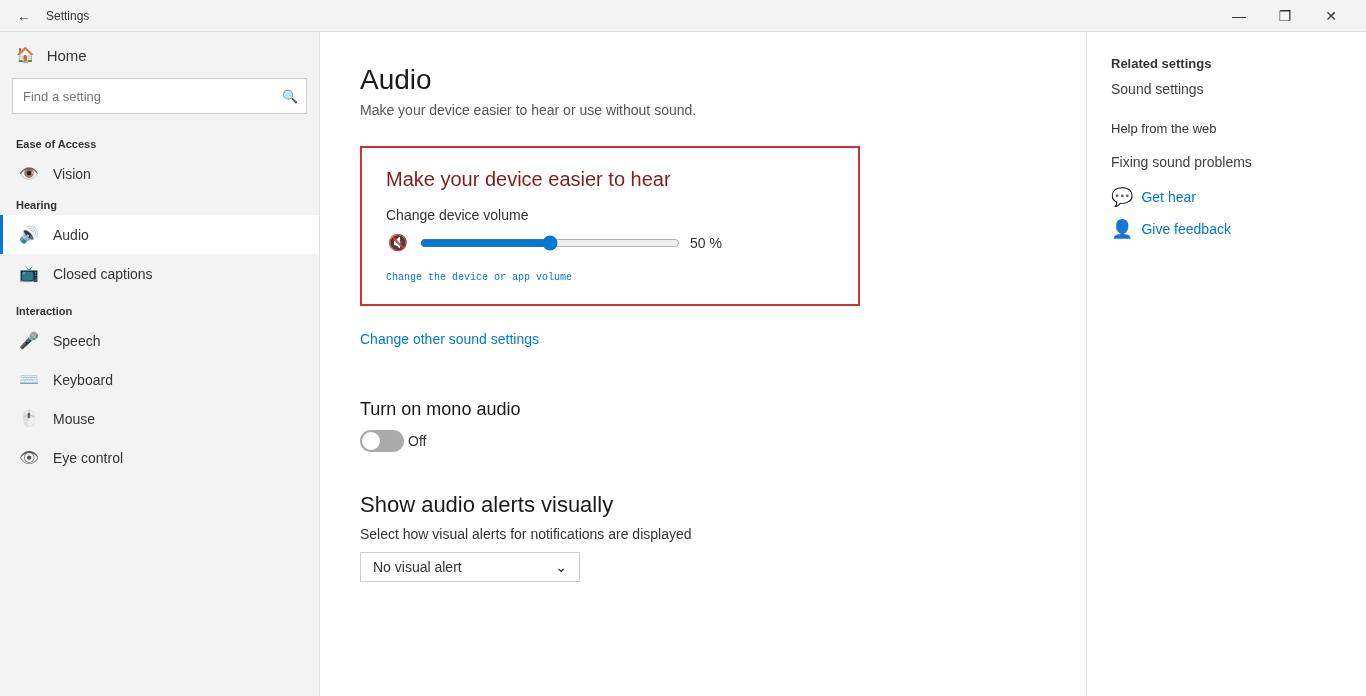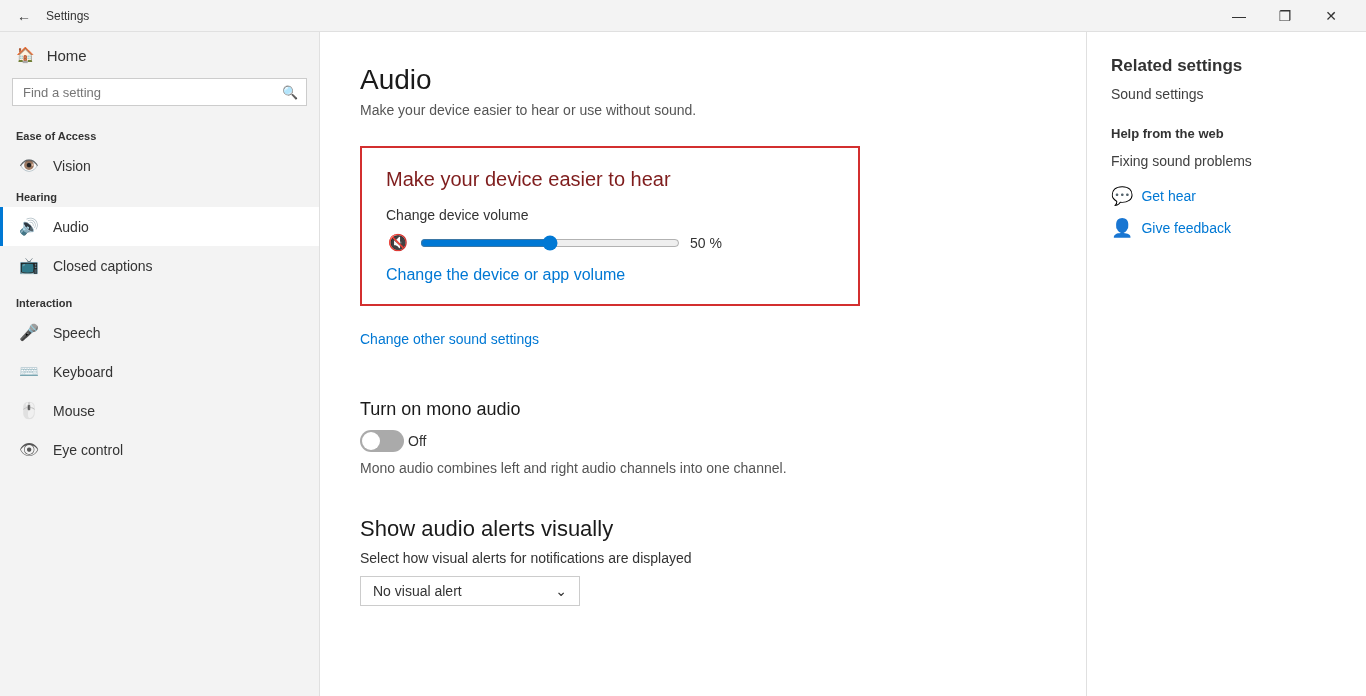--- a/index.html
+++ b/index.html
@@ -54,21 +54,21 @@
       cursor: pointer;
       gap: 12px;
       font-size: 15px; color: #333;
     }
     .sidebar-search {
       margin: 0 12px 12px 12px;
       position: relative;
     }
     .sidebar-search input {
       width: 100%;
-      height: 28px;
+      height: 36px;
       border: 1px solid #ccc;
       background: white;
       padding: 0 32px 0 10px;
       font-size: 13px;
       outline: none;
     }
     .search-icon-btn {
       position: absolute; right: 8px; top: 50%; transform: translateY(-50%);
       color: #555; font-size: 13px; cursor: pointer;
     }
@@ -130,21 +130,21 @@
       font-size: 16px; color: #333; width: 24px; text-align: center;
     }
     input[type=range] {
       width: 260px;
       accent-color: #0078d4;
     }
     .volume-value {
       font-size: 14px; color: #333; min-width: 42px;
     }
     .link-blue {
-      color: #0078d4; font-size: 16px; text-decoration: none; cursor: pointer;
+      color: #0078d4; font-size: 10px; text-decoration: none; cursor: pointer; font-family: Liberation Mono, monospace;
     }
 
     .change-sound-link {
       font-size: 14px; color: #0078d4; cursor: pointer; margin-bottom: 28px; display: inline-block;
     }
 
     .setting-section {
       margin-bottom: 40px;
     }
     .setting-title {
@@ -192,28 +192,28 @@
     
     .right-panel {
       width: 280px;
       background: white;
       padding: 24px 24px;
       border-left: 1px solid #e0e0e0;
       flex-shrink: 0;
       overflow-y: auto;
     }
     .related-title {
-      font-size: 17px; font-weight: 600; color: #333; margin-bottom: 10px;
+      font-size: 13px; font-weight: 600; color: #333; margin-bottom: 10px;
     }
     .related-link {
       font-size: 14px; color: #404040; cursor: pointer; display: block; margin-bottom: 6px;
     }
     .help-section { margin-top: 24px; }
     .help-title {
-      font-size: 13px; font-weight: 700; color: #333; margin-bottom: 12px;
+      font-size: 13px; font-weight: 400; color: #333; margin-bottom: 18px;
     }
     .help-item {
       display: flex; align-items: center; gap: 8px; margin-bottom: 10px;
     }
     .help-icon { font-size: 18px; color: #555; }
     .help-link {
       font-size: 14px; color: #0078d4; cursor: pointer;
     }
 
     
@@ -310,21 +310,20 @@
 
     
     <div class="setting-section">
       <p class="setting-title">Turn on mono audio</p>
       <div class="toggle-row">
         <div class="toggle off">
           <div class="toggle-thumb"></div>
         </div>
         <span class="toggle-state">Off</span>
       </div>
-      <p class="setting-desc">Mono audio combines left and right audio channels into one channel.</p>
     </div>
 
     
     <div class="visual-section">
       <h2 class="visual-title">Show audio alerts visually</h2>
       <p class="visual-label">Select how visual alerts for notifications are displayed</p>
       <div class="dropdown">
         <span>No visual alert</span>
         <span>⌄</span>
       </div>

